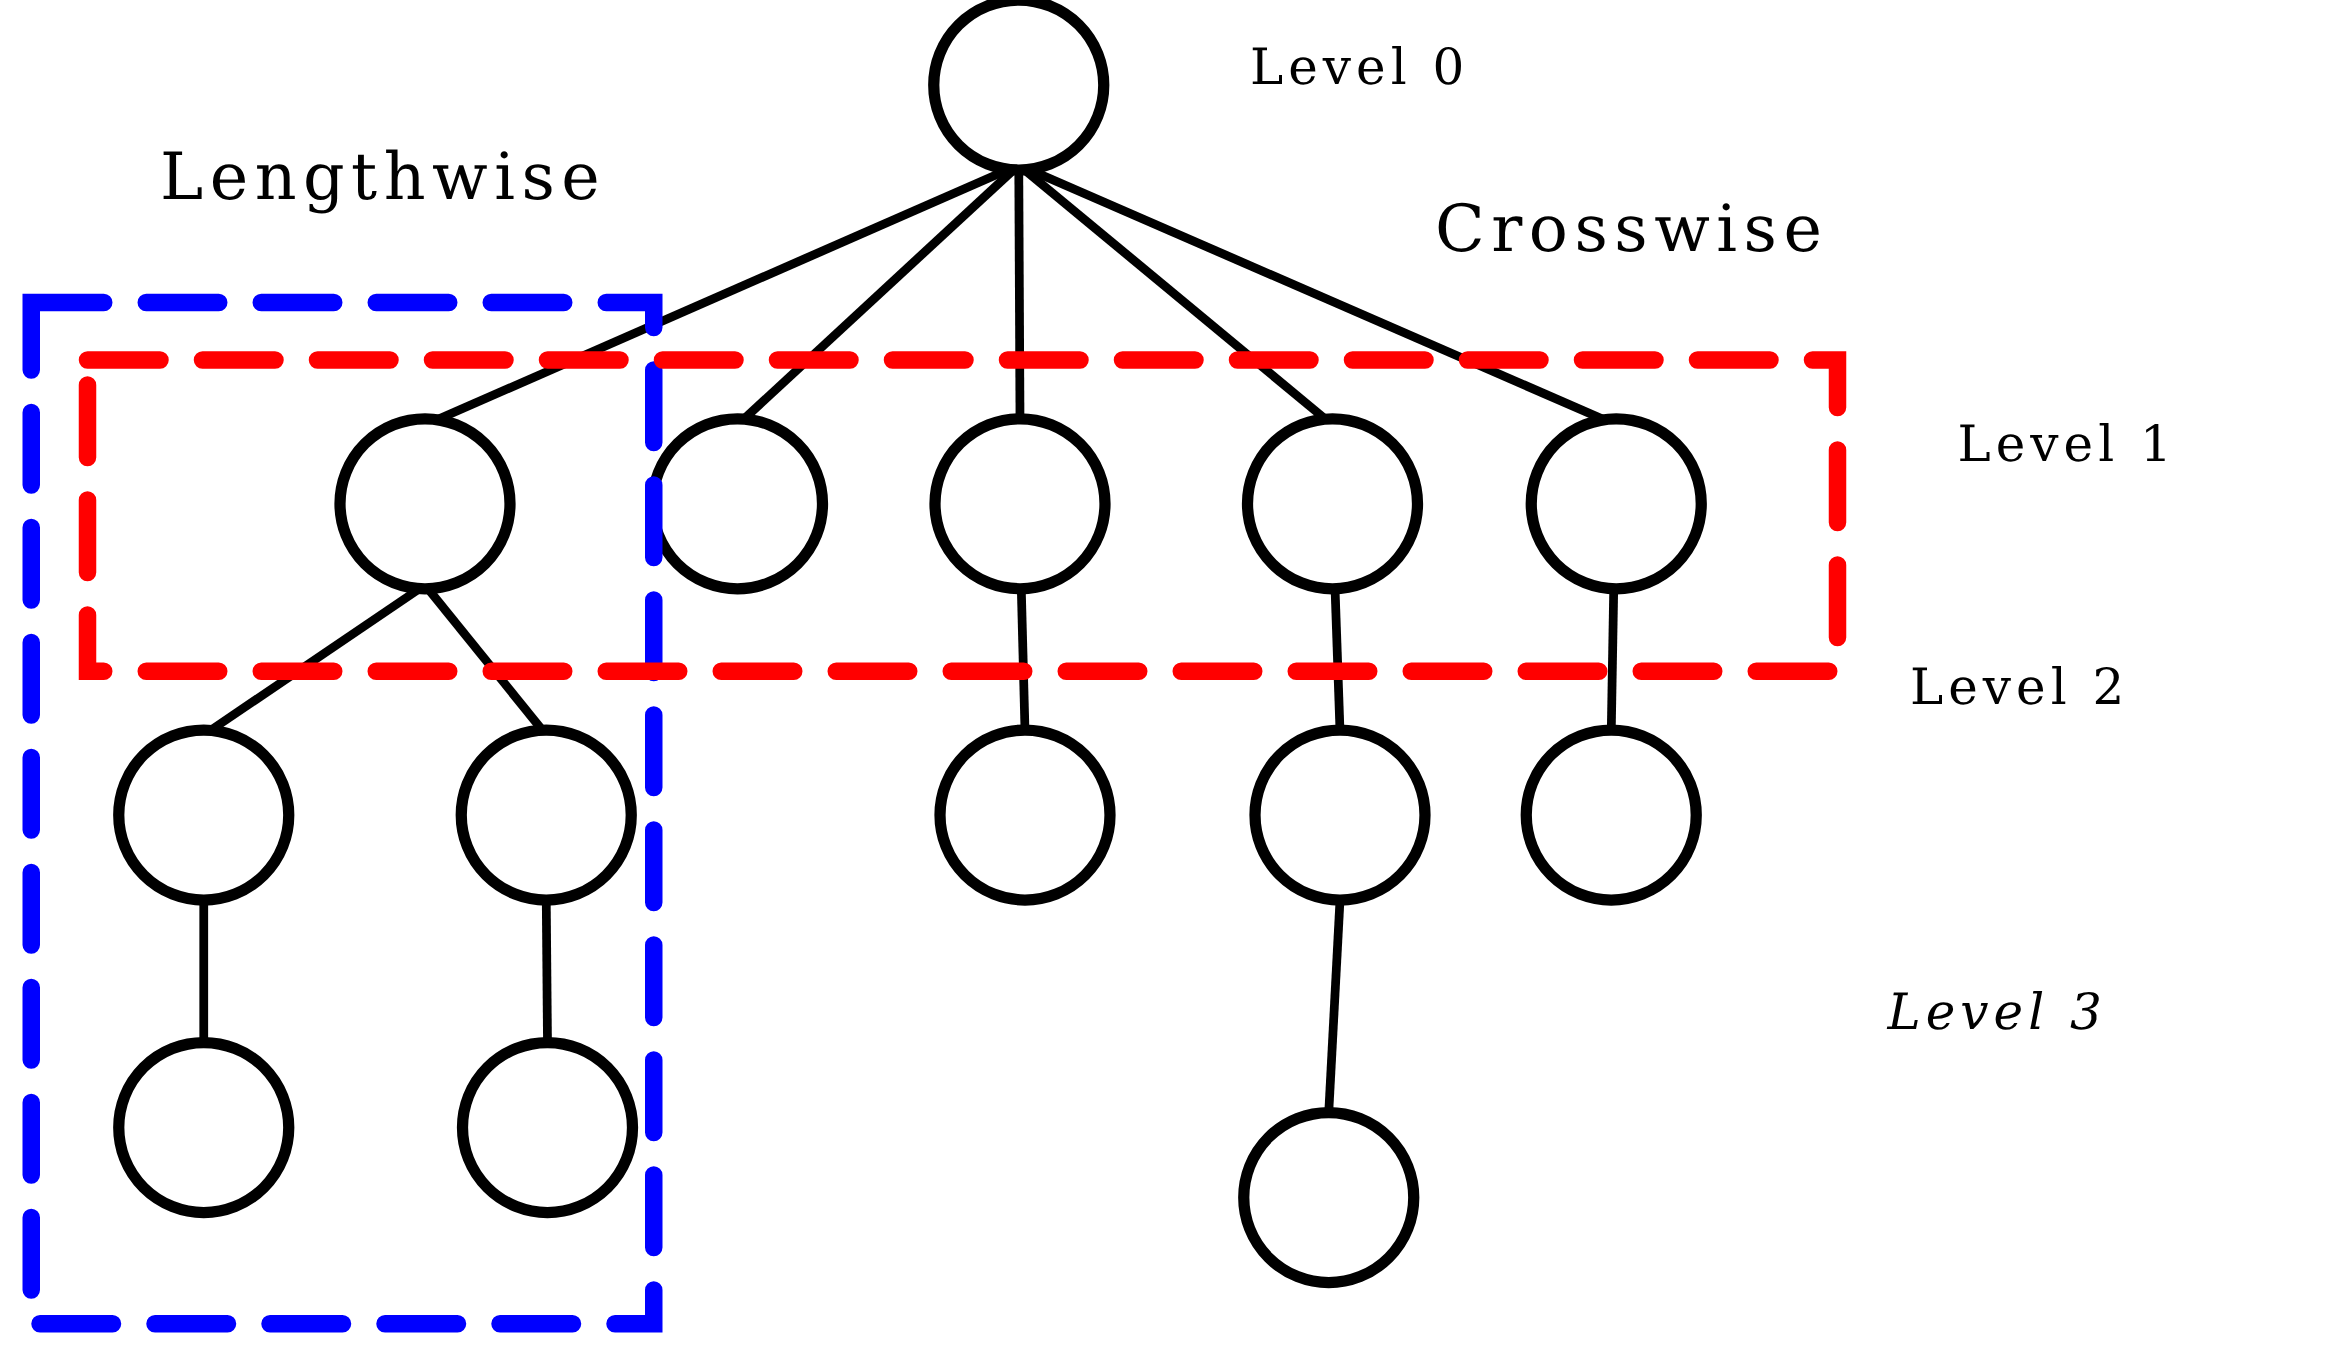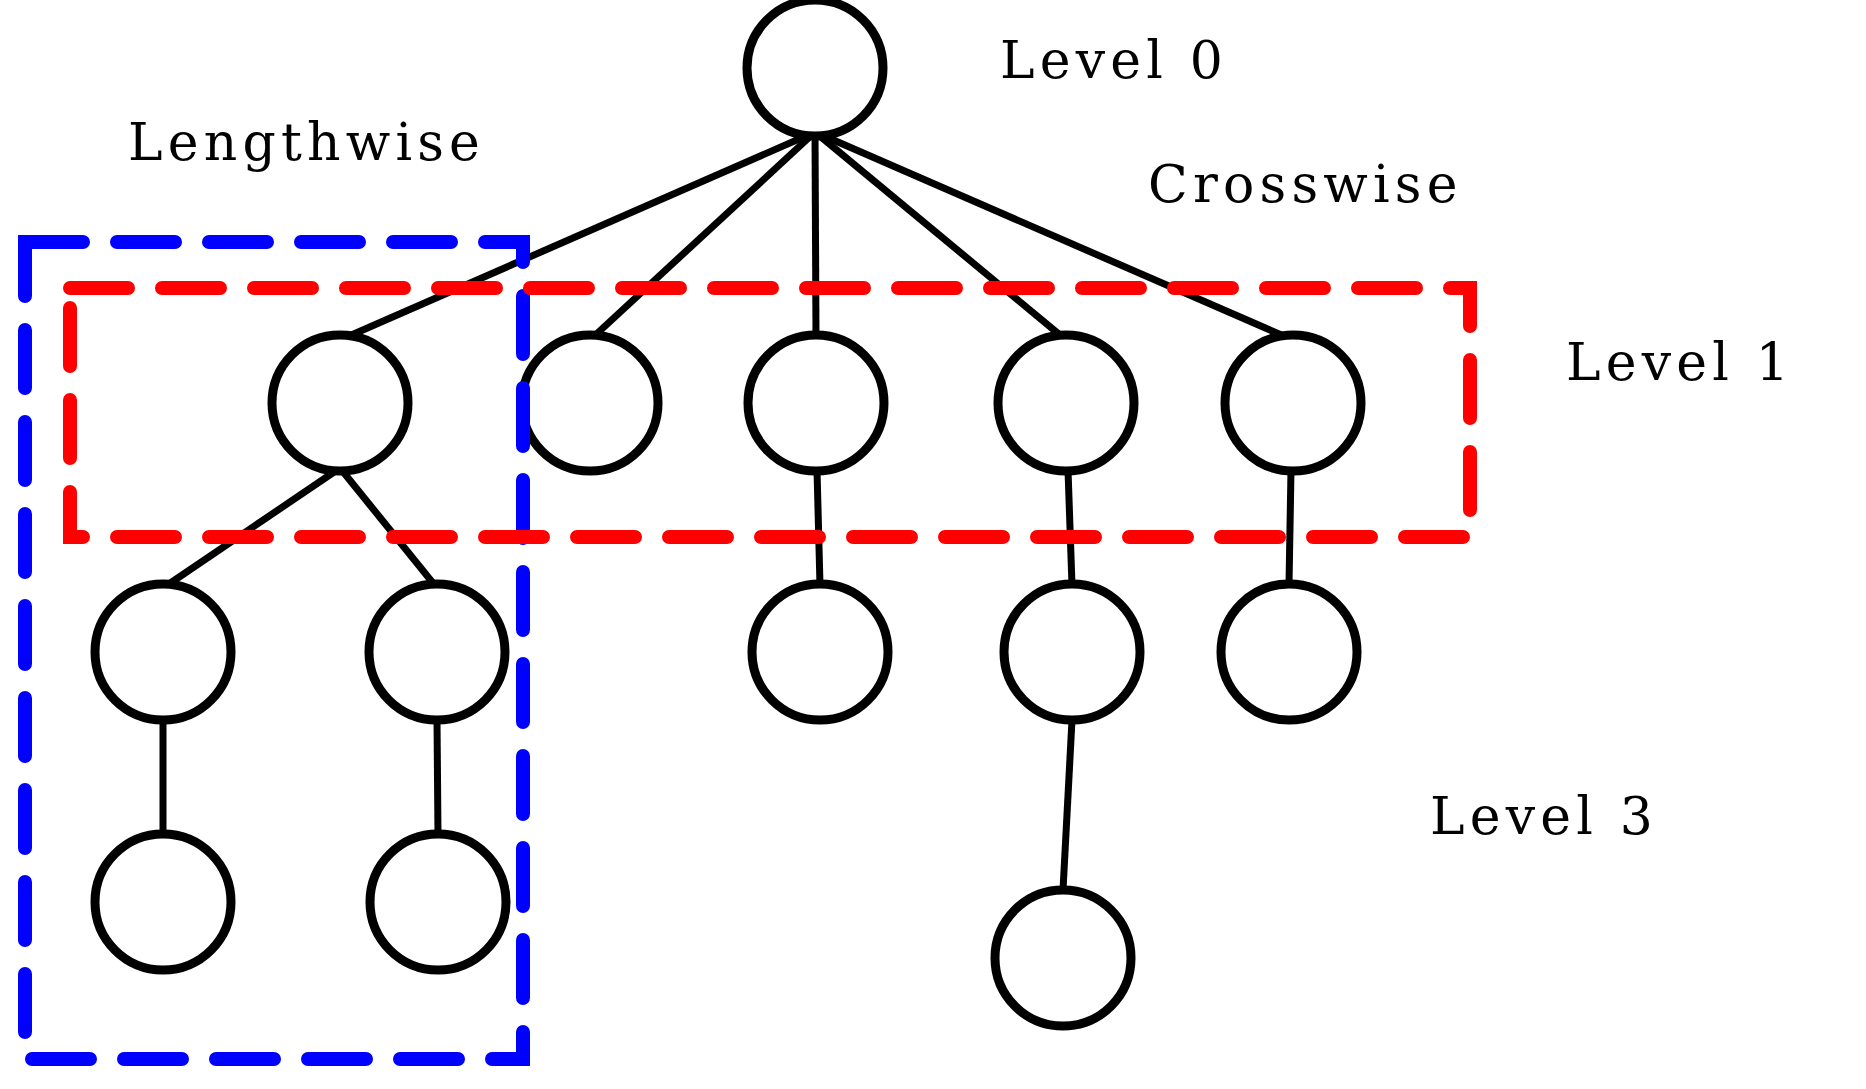--- a/index.html
+++ b/index.html
@@ -55,29 +55,29 @@
   }
   .diagram-label {
     position: absolute;
     font-family: "DejaVu Serif", "Liberation Serif", serif;
     color: #000000;
     white-space: pre;
     letter-spacing: 0.10em;
     line-height: 1;
   }
   .level-label {
-    font-size: 52px;
+    font-size: 40px;
   }
   .region-label {
     font-size: 52px;
   }
   #label-level-0 { left: 1000px; top: 34px; }
   #label-level-1 { left: 1566px; top: 336px; text-align: right; }
   #label-level-2 { left: 1528px; top: 530px; }
-  #label-level-3 { left: 1430px; top: 790px; }
+  #label-level-3 { left: 1510px; top: 790px; font-style: italic; }
   #label-lengthwise { left: 128px; top: 116px; }
   #label-crosswise  { left: 1148px; top: 158px; }
 </style>
 </head>
 <body>
 
 <div id="diagram-root">
 
   <svg class="diagram-canvas" viewBox="0 0 1866 1089">
 
@@ -124,15 +124,16 @@
       <rect class="region-box lengthwise" x="25" y="242" width="498" height="817"></rect>
       <rect class="region-box crosswise" x="70" y="288" width="1400" height="249"></rect>
     </g>
   </svg>
 
   <div class="diagram-label region-label" id="label-crosswise">Crosswise</div>
   <div class="diagram-label region-label" id="label-lengthwise">Lengthwise</div>
 
   <div class="diagram-label level-label" id="label-level-0">Level 0</div>
   <div class="diagram-label level-label" id="label-level-1">Level 1</div>
+  <div class="diagram-label level-label" id="label-level-2">Level 2</div>
   <div class="diagram-label level-label" id="label-level-3">Level 3</div>
 
 </div>
 
 </body></html>

